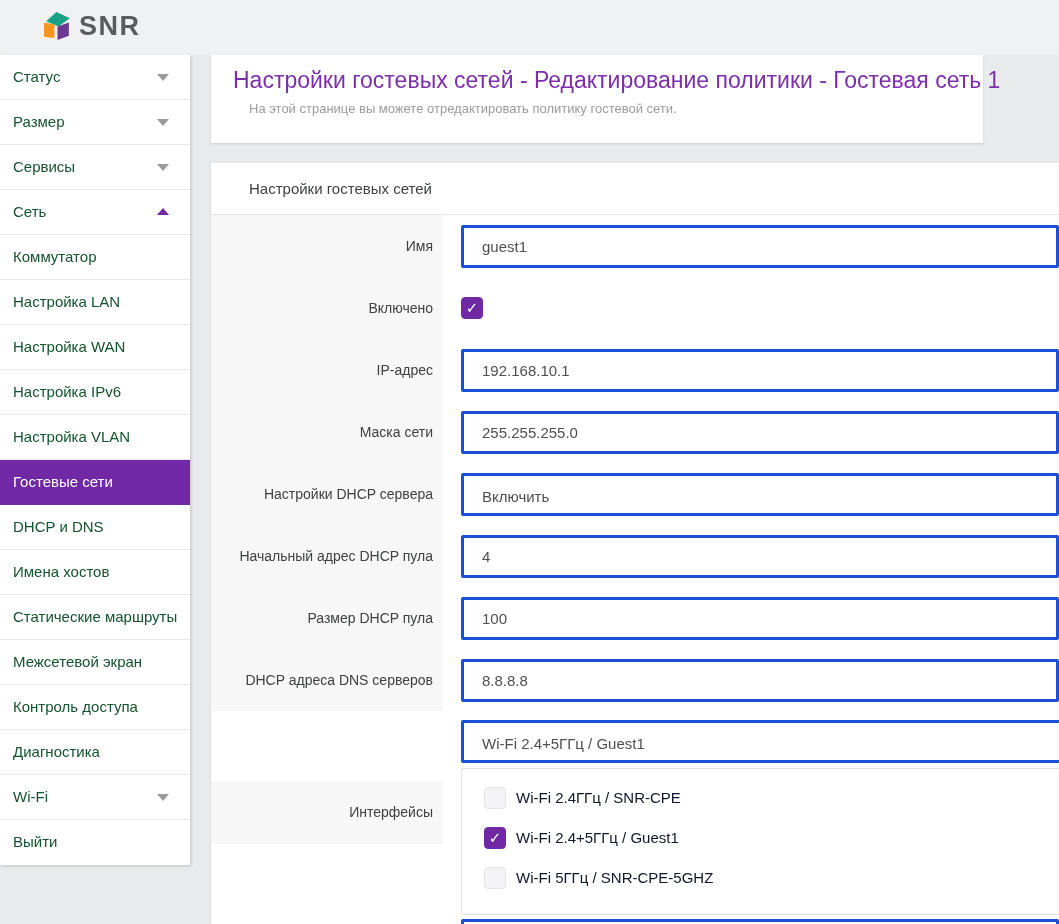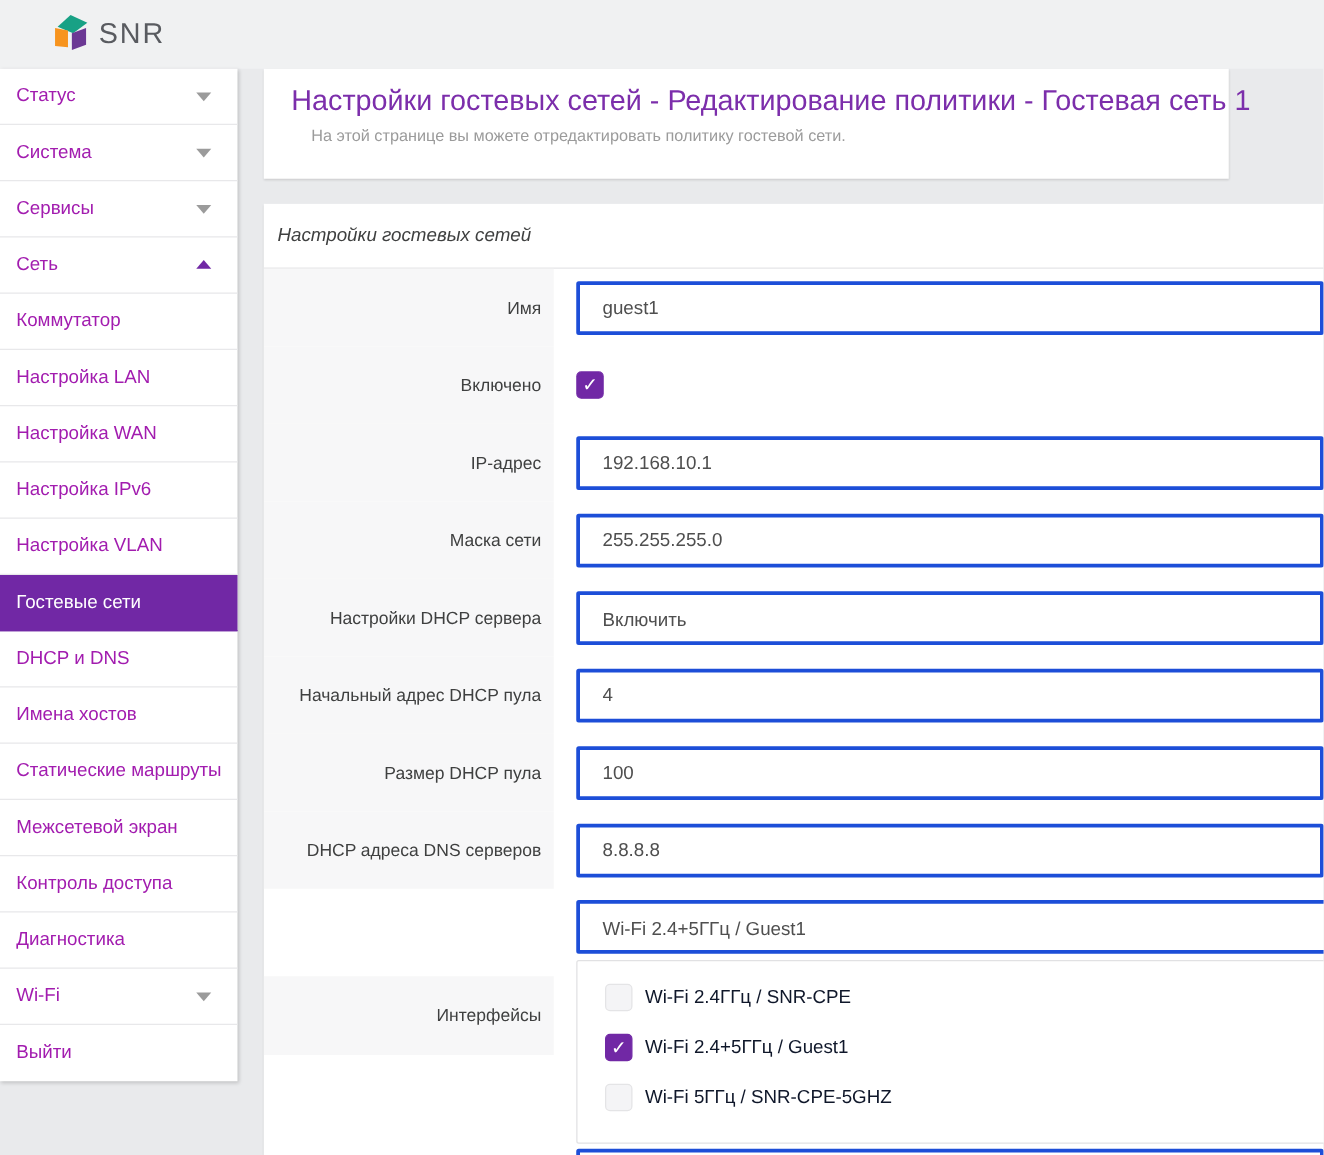--- a/index.html
+++ b/index.html
@@ -8,45 +8,45 @@
     background:#e9eaec;
     font-family:"Liberation Sans","DejaVu Sans",sans-serif;
     color:#3f4040;
     position:relative;
   }
 
   
   .topbar { position:absolute; left:0; top:0; width:1059px; height:55px; background:#f0f1f2; }
   .logo { position:absolute; left:44px; top:11px; display:flex; align-items:center; cursor:pointer; }
   .logo svg { width:28px; height:30px; display:block; }
-  .logo-text { margin-left:7px; font-size:23px; font-weight:normal; color:#595b60; letter-spacing:1.5px; line-height:30px; }
+  .logo-text { margin-left:7px; font-size:27px; font-weight:bold; color:#595b60; letter-spacing:1.5px; line-height:30px; }
 
   
   .sidebar { position:absolute; left:0; top:55px; width:190px; background:#ffffff;
              box-shadow:1px 1px 3px rgba(0,0,0,0.18); z-index:2; }
   .side-item { position:relative; height:45px; line-height:44px; padding-left:13px;
-               font-size:15px; color:#a21caf; border-bottom:1px solid #e8e8ea; cursor:pointer;
+               font-size:15px; color:#14532d; border-bottom:1px solid #e8e8ea; cursor:pointer;
                white-space:nowrap; }
   .side-item:last-child { border-bottom:none; }
   .side-item.active { background:#7128a5; color:#ffffff; border-bottom-color:#7128a5; }
   .tri { position:absolute; right:21px; width:0; height:0;
          border-left:6px solid transparent; border-right:6px solid transparent; }
   .tri.down { top:19px; border-top:7px solid #9b9b9b; }
   .tri.up   { top:18px; border-bottom:7px solid #7128a5; }
 
   
   .title-card { position:absolute; left:211px; top:55px; width:772px; height:88px;
                 background:#fff; box-shadow:0 1px 2px rgba(0,0,0,0.14); }
   .page-title { padding:12px 0 0 22px; font-size:23px; color:#7c2eab; white-space:nowrap; }
   .page-subtitle { padding:7px 0 0 38px; font-size:13px; color:#9b9b9b; }
 
   .form-card { position:absolute; left:211px; top:163px; width:848px; height:761px;
                background:#fff; box-shadow:0 1px 2px rgba(0,0,0,0.14); overflow:hidden; }
-  .card-header { height:52px; line-height:51px; padding-left:11px; font-size:15px;
-                 color:#3f4040; border-bottom:1px solid #e5e5e7;font-style:italic; }
+  .card-header { height:52px; line-height:51px; padding-left:38px; font-size:15px;
+                 color:#3f4040; border-bottom:1px solid #e5e5e7; }
 
   
   .row { display:flex; }
   .row.std { height:62px; }
   .cell-label { width:232px; flex:0 0 232px; text-align:right; padding-right:10px;
                 font-size:14px; color:#3f4040; line-height:63px; white-space:nowrap; }
   .gray { background:#f7f7f8; }
   .tinput { display:block; margin:10px 0 0 18px; width:740px; height:43px;
             border:3px solid #1d4ed8; border-radius:2px; background:#fff;
             padding:0 18px; font-size:15px; color:#4f4f4f; line-height:41px;
@@ -86,21 +86,21 @@
     <span class="logo-text">SNR</span>
   </div>
 </div>
 
 <nav class="sidebar">
   <div class="side-item">
     <span>Статус</span>
     <span class="tri down"></span>
   </div>
   <div class="side-item">
-    <span>Система</span>
+    <span>Размер</span>
     <span class="tri down"></span>
   </div>
   <div class="side-item">
     <span>Сервисы</span>
     <span class="tri down"></span>
   </div>
   <div class="side-item">
     <span>Сеть</span>
     <span class="tri up"></span>
   </div>

